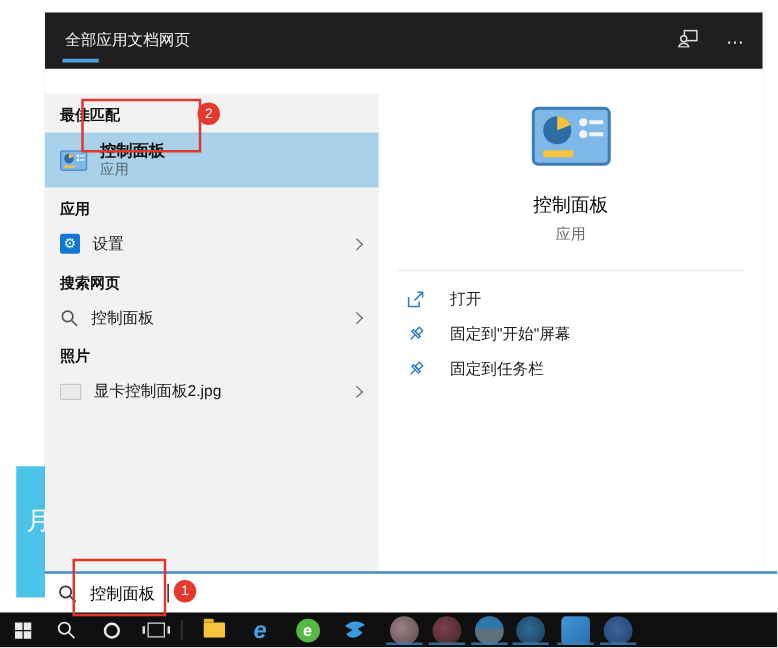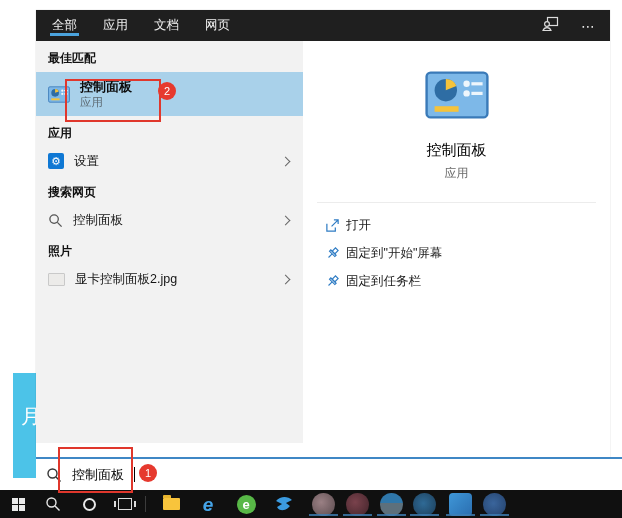--- a/index.html
+++ b/index.html
@@ -6,50 +6,50 @@
   *{box-sizing:border-box;}
   body{font-family:"Liberation Sans","DejaVu Sans",sans-serif;}
   .screen{position:relative;width:622px;height:518px;background:#ffffff;overflow:hidden;}
 
   
   .desktop-fragment{position:absolute;left:13px;top:373px;width:23px;height:105px;background:#4cc3e8;overflow:hidden;z-index:0;}
   .desk-char{position:absolute;left:8px;top:30px;color:#fff;font-size:20px;}
 
   
   .panel{position:absolute;left:36px;top:10px;width:574px;height:447px;z-index:1;box-shadow:0 0 1px rgba(0,0,0,.25);}
-  .panel-header{position:relative;height:31px;background:#1f1f1f;display:flex;align-items:center;padding-left:16px;gap:26px;}
+  .panel-header{position:relative;height:45px;background:#1f1f1f;display:flex;align-items:center;padding-left:16px;}
   .tab{position:relative;color:#f2f2f2;font-size:12.5px;height:100%;display:flex;align-items:center;cursor:default;}
   .tab.selected::after{content:"";position:absolute;left:-2px;right:-2px;bottom:5px;height:3px;background:#4ba3dd;}
   .tab .dd-caret{width:0;height:0;border-left:4px solid transparent;border-right:4px solid transparent;border-top:5px solid #f2f2f2;margin-left:6px;}
   .header-icons{position:absolute;right:14px;top:0;height:100%;display:flex;align-items:center;gap:22px;}
   .hdr-ellipsis{color:#e6e6e6;font-size:14px;letter-spacing:1px;line-height:1;}
 
   .panel-body{display:flex;height:402px;}
-  .results{width:267px;background:#f2f2f2;height:100%;}
+  .results{width:267px;background:#f2f2f2;height:100%;margin-top:20px;}
   .sec-h{font-size:12px;font-weight:bold;color:#111;padding:9px 12px 5px 12px;}
   .row{height:28px;display:flex;align-items:center;padding:0 14px 0 12px;gap:10px;font-size:12.5px;color:#141414;}
   .row .chev{margin-left:auto;}
   .chev{width:7px;height:7px;border-right:1.6px solid #666;border-top:1.6px solid #666;transform:rotate(45deg);flex:none;}
   .best-row{height:44px;display:flex;align-items:center;gap:10px;background:#a9d1ea;padding:0 12px;}
   .best-title{font-size:13px;font-weight:bold;color:#0b0b0b;line-height:1.25;}
   .best-sub{font-size:11.5px;color:#5d6a72;line-height:1.25;}
   .gray-suffix{color:#767676;margin-left:5px;}
   .bold-label{font-weight:bold;}
   .thumb{width:17px;height:13px;flex:none;border-radius:1px;}
   .thumb-gif{background:#262626;border:1px solid #111;}
   .thumb-jpg2{background:#ecebe9;border:1px solid #c9c9c9;}
   .thumb-jpg{background:#65bd47;border:1px solid #4c9e33;}
   .gear-badge{width:16px;height:16px;background:#0f78d4;color:#fff;border-radius:2px;display:flex;align-items:center;justify-content:center;font-size:11px;flex:none;line-height:1;}
 
   .detail{flex:1;background:#ffffff;height:100%;}
   .detail-icon{display:block;margin:30px auto 0 auto;}
   .detail-title{text-align:center;font-size:15px;color:#000;margin-top:22px;}
   .detail-sub{text-align:center;font-size:12px;color:#6a6a6a;margin-top:5px;}
   .detail-divider{border:none;border-top:1px solid #ececec;margin:20px 14px 8px 14px;}
-  .action-row{height:28px;display:flex;align-items:center;gap:6px;padding-left:22px;font-size:12.5px;color:#1a1a1a;}
+  .action-row{height:28px;display:flex;align-items:center;gap:20px;padding-left:22px;font-size:12.5px;color:#1a1a1a;}
 
   
   .searchrow{position:absolute;left:36px;top:457px;width:586px;height:33px;background:#ffffff;border-top:2px solid #3f87c5;z-index:2;display:flex;align-items:center;padding-left:10px;gap:10px;}
   .searchrow .q{font-size:13px;color:#000;}
   .text-caret{width:1px;height:15px;background:#000;}
 
   
   .taskbar{position:absolute;left:0;top:490px;width:622px;height:28px;background:#101010;z-index:3;}
   .tb{position:absolute;top:0;height:28px;display:flex;align-items:center;justify-content:center;}
   .win-logo{display:grid;grid-template-columns:6px 6px;grid-template-rows:6px 6px;gap:1px;}

